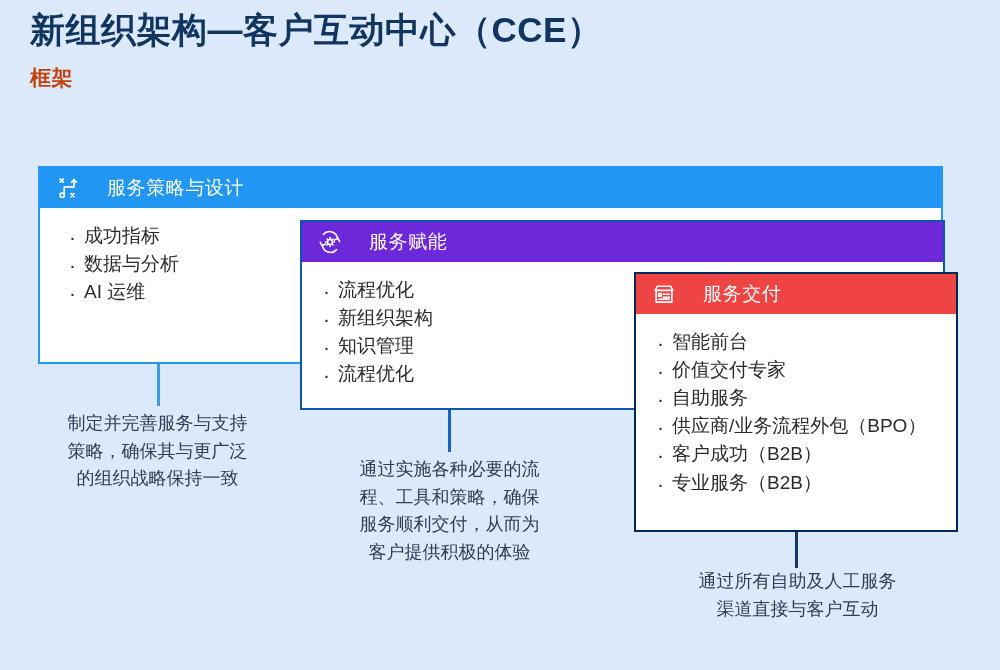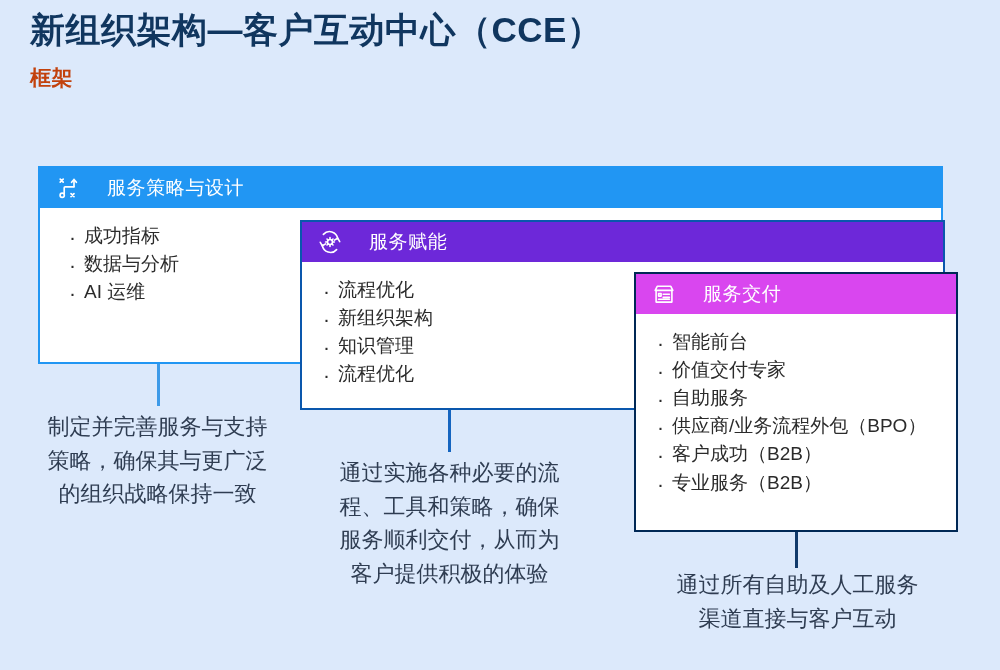--- a/index.html
+++ b/index.html
@@ -133,21 +133,21 @@
   #card-enablement .card-header { background: #6d28d9; }
 
   #card-delivery {
     left: 634px;
     top: 272px;
     width: 324px;
     height: 260px;
     border: 2px solid #002855;
     z-index: 3;
   }
-  #card-delivery .card-header { background: #d946ef; }
+  #card-delivery .card-header { background: #ef4444; }
 
   
   #card-strategy .card-body { width: 262px; margin-left: 8px; }
   #card-enablement .card-body { width: 334px; }
 
   
   .connector {
     position: absolute;
     width: 3px;
     z-index: 0;
@@ -167,21 +167,21 @@
   #connector-delivery {
     left: 795px;
     top: 532px;
     height: 36px;
     background: #113a6b;
   }
 
   
   .caption {
     position: absolute;
-    font-size: 22px;
+    font-size: 18px;
     line-height: 1.53;
     color: #2f3d52;
     text-align: center;
     white-space: pre-line;
     z-index: 4;
   }
 
   #caption-strategy {
     left: 30px;
     top: 410px;

